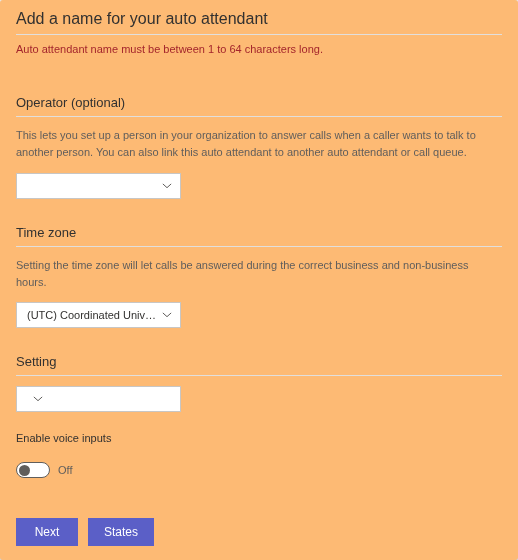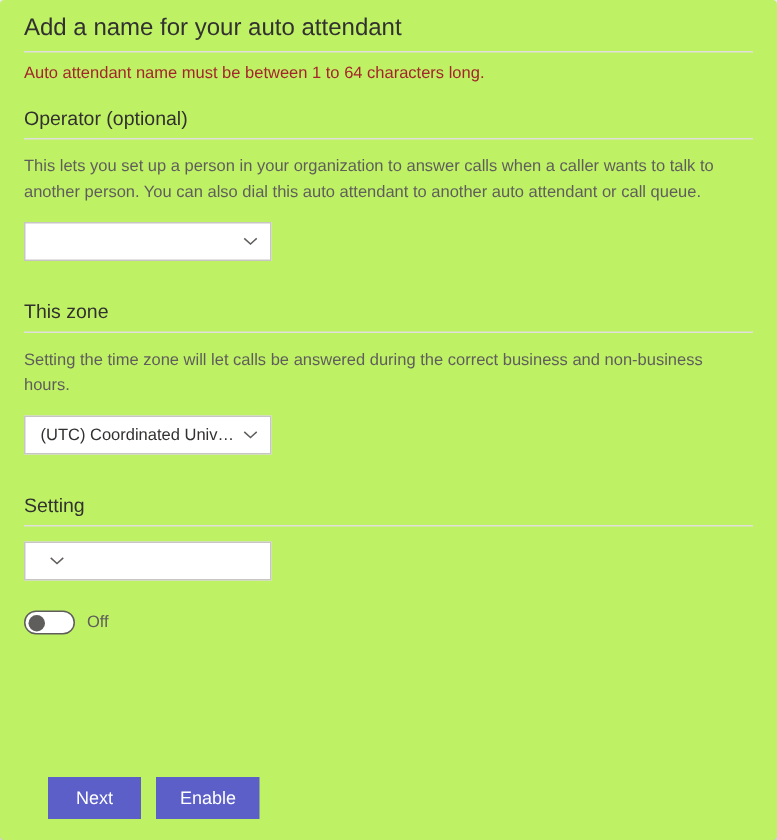--- a/index.html
+++ b/index.html
@@ -8,37 +8,37 @@
     padding: 0;
     width: 518px;
     height: 560px;
     font-family: "Segoe UI", -apple-system, sans-serif;
     background: #f6f6f6;
     color: #323130;
   }
   .pane {
     width: 518px;
     height: 560px;
-    background: #bef264;
+    background: #fdba74;
     padding: 10px 16px 14px 16px;
     position: relative;
     border-radius: 3px;
     box-shadow: 0 2px 6px rgba(0,0,0,.35);
   }
   .page-title {
     font-size: 16px;
     font-weight: 400;
     color: #323130;
     margin: 0 0 6px 0;
   }
   .title-rule { border: 0; border-top: 1px solid #e1dfdd; margin: 0 0 8px 0; }
   .error-msg {
     color: #a4262c;
     font-size: 11px;
-    margin-bottom: 16px;
+    margin-bottom: 40px;
   }
 
   .section-heading {
     font-size: 13px;
     font-weight: 400;
     color: #323130;
     margin: 0 0 6px 0;
   }
   .section-rule { border: 0; border-top: 1px solid #e1dfdd; margin: 0 0 10px 0; }
   .section-desc {
@@ -98,21 +98,21 @@
     position: absolute;
     top: 1.5px; left: 2px;
     width: 11px; height: 11px;
     border-radius: 50%;
     background: #605e5c;
   }
   .toggle-state { font-size: 11px; color: #605e5c; }
 
   .footer {
     position: absolute;
-    left: 32px; bottom: 14px;
+    left: 16px; bottom: 14px;
     display: flex; gap: 10px;
   }
   .btn {
     display: inline-flex;
     align-items: center;
     justify-content: center;
     height: 28px;
     padding: 0 16px;
     min-width: 62px;
     font-size: 12px;
@@ -127,33 +127,33 @@
 
 <div class="pane">
 
   <h1 class="page-title">Add a name for your auto attendant</h1>
   <hr class="title-rule">
   <div class="error-msg">Auto attendant name must be between 1 to 64 characters long.</div>
 
   <div class="block">
     <div class="section-heading">Operator (optional)</div>
     <hr class="section-rule">
-    <p class="section-desc">This lets you set up a person in your organization to answer calls when a caller wants to talk to another person. You can also dial this auto attendant to another auto attendant or call queue.</p>
+    <p class="section-desc">This lets you set up a person in your organization to answer calls when a caller wants to talk to another person. You can also link this auto attendant to another auto attendant or call queue.</p>
     <div class="dropdown">
       <span class="dd-label"></span>
       <span class="chev">
         <svg viewBox="0 0 12 12">
             <path d="M1 3.5 L6 8 L11 3.5" fill="none" stroke="#605e5c" stroke-width="1.2"></path>
           </svg>
       </span>
     </div>
   </div>
 
   <div class="block">
-    <div class="section-heading">This zone</div>
+    <div class="section-heading">Time zone</div>
     <hr class="section-rule">
     <p class="section-desc">Setting the time zone will let calls be answered during the correct business and non-business hours.</p>
     <div class="dropdown">
       <span class="dd-label">(UTC) Coordinated Universal ...</span>
       <span class="chev">
         <svg viewBox="0 0 12 12">
             <path d="M1 3.5 L6 8 L11 3.5" fill="none" stroke="#605e5c" stroke-width="1.2"></path>
           </svg>
       </span>
     </div>
@@ -165,26 +165,27 @@
     <div class="dropdown">
       <span class="chev">
         <svg viewBox="0 0 12 12">
             <path d="M1 3.5 L6 8 L11 3.5" fill="none" stroke="#605e5c" stroke-width="1.2"></path>
           </svg>
       </span>
     </div>
   </div>
 
   <div>
+    <div class="toggle-label">Enable voice inputs</div>
     <div class="toggle-row">
       <div class="toggle">
         <div class="knob"></div>
       </div>
       <span class="toggle-state">Off</span>
     </div>
   </div>
 
   <div class="footer">
     <button class="btn">Next</button>
-    <button class="btn">Enable</button>
+    <button class="btn">States</button>
   </div>
 
 </div>
 
 </body></html>

